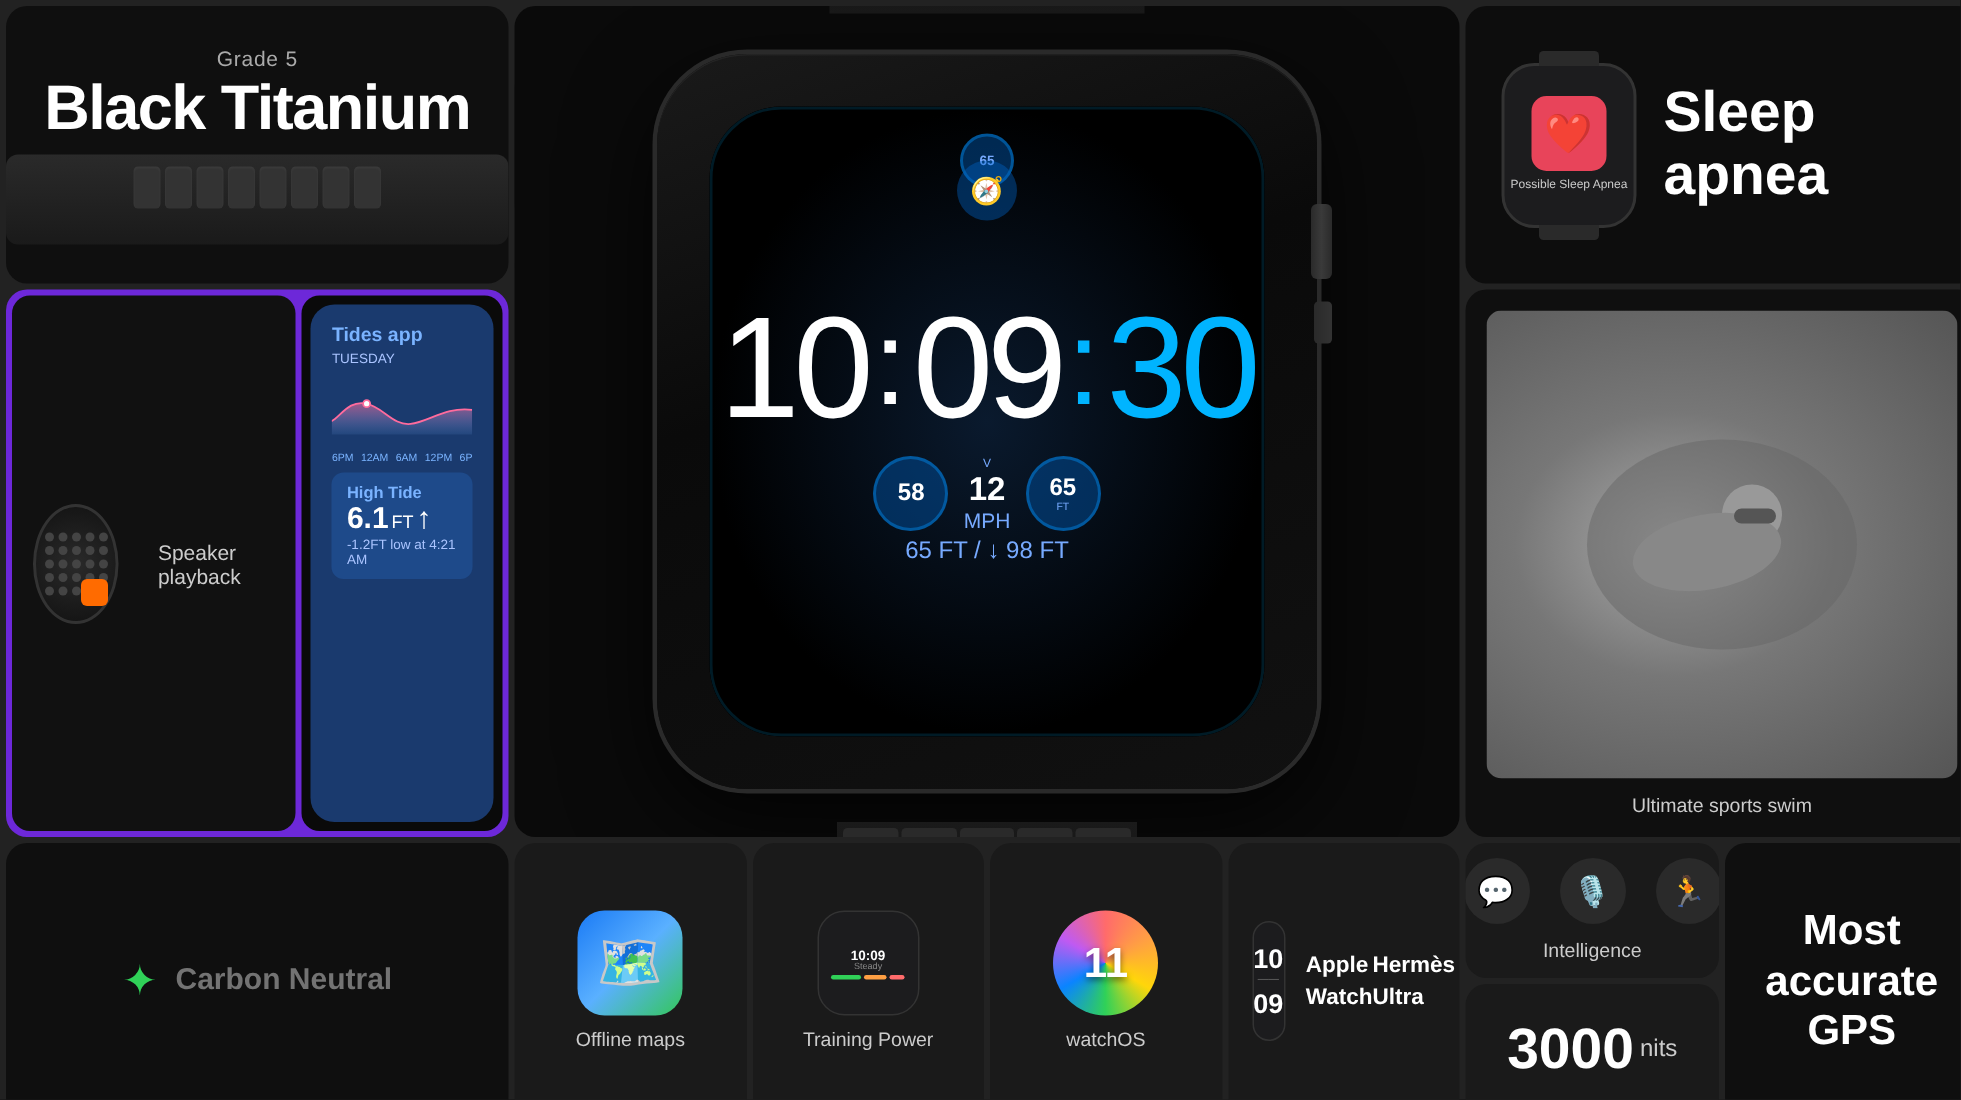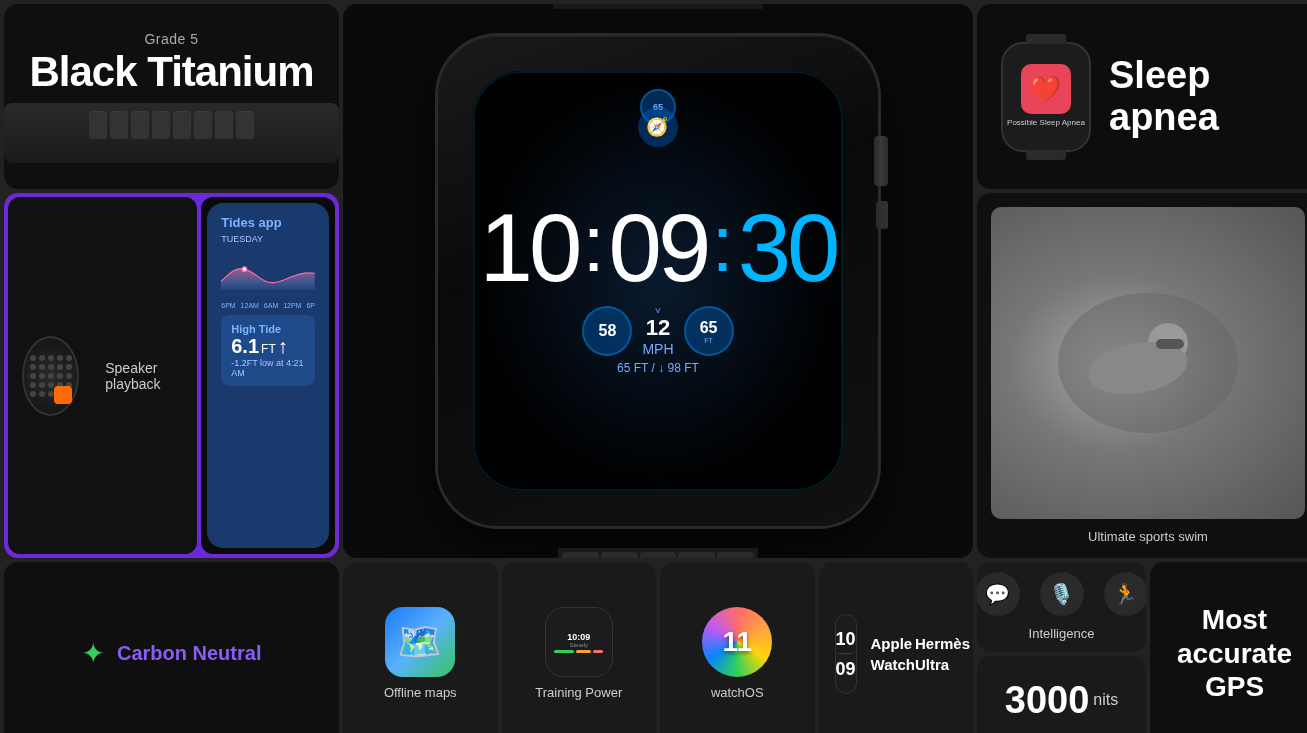--- a/index.html
+++ b/index.html
@@ -501,21 +501,21 @@
     .watch-speed {
       font-size: 22px;
       font-weight: 700;
       color: #fff;
     }
     .watch-speed-unit {
       font-size: 14px;
       color: #7af;
     }
     .watch-depth-row {
-      font-size: 12px;
+      font-size: 16px;
       color: #7af;
       z-index: 2;
       margin-top: 4px;
     }
     .watch-crown {
       position: absolute;
       right: -10px;
       top: 100px;
       width: 14px;
       height: 50px;
@@ -602,21 +602,21 @@
       justify-content: center;
       gap: 12px;
     }
     .carbon-leaf {
       color: #30d158;
       font-size: 28px;
     }
     .carbon-text {
       font-size: 20px;
       font-weight: 600;
-      color: #8b5cf6;
+      color: #737373;
     }
 
     
     .cell-offline-maps {
       background: #1a1a1a;
       display: flex;
       flex-direction: column;
       align-items: center;
       justify-content: center;
       gap: 8px;

